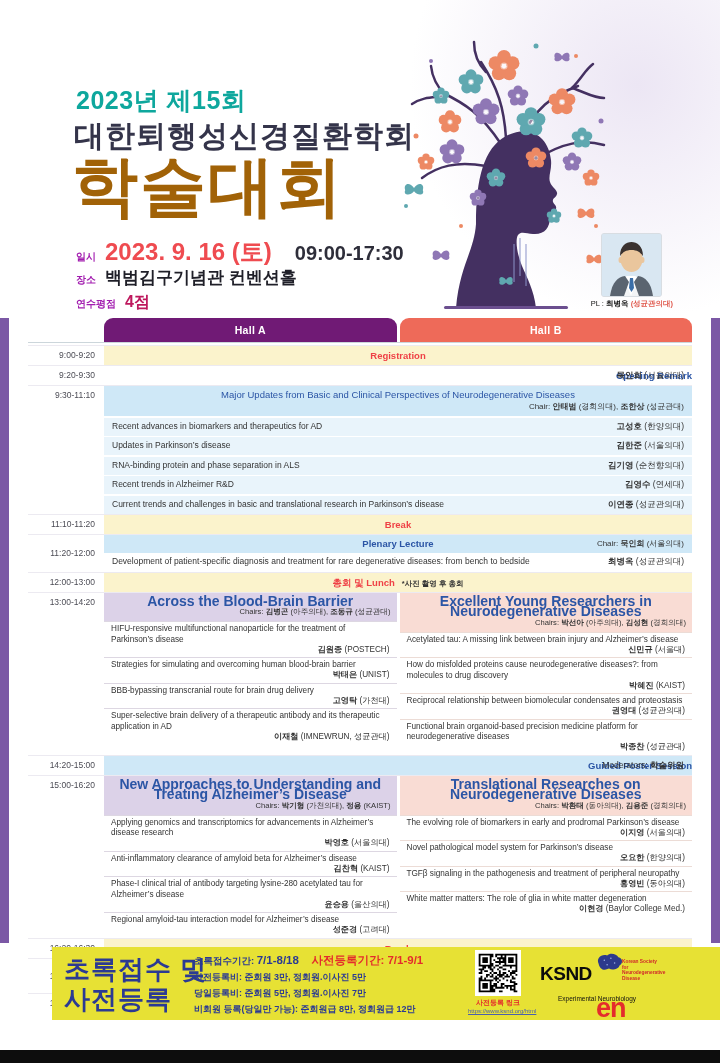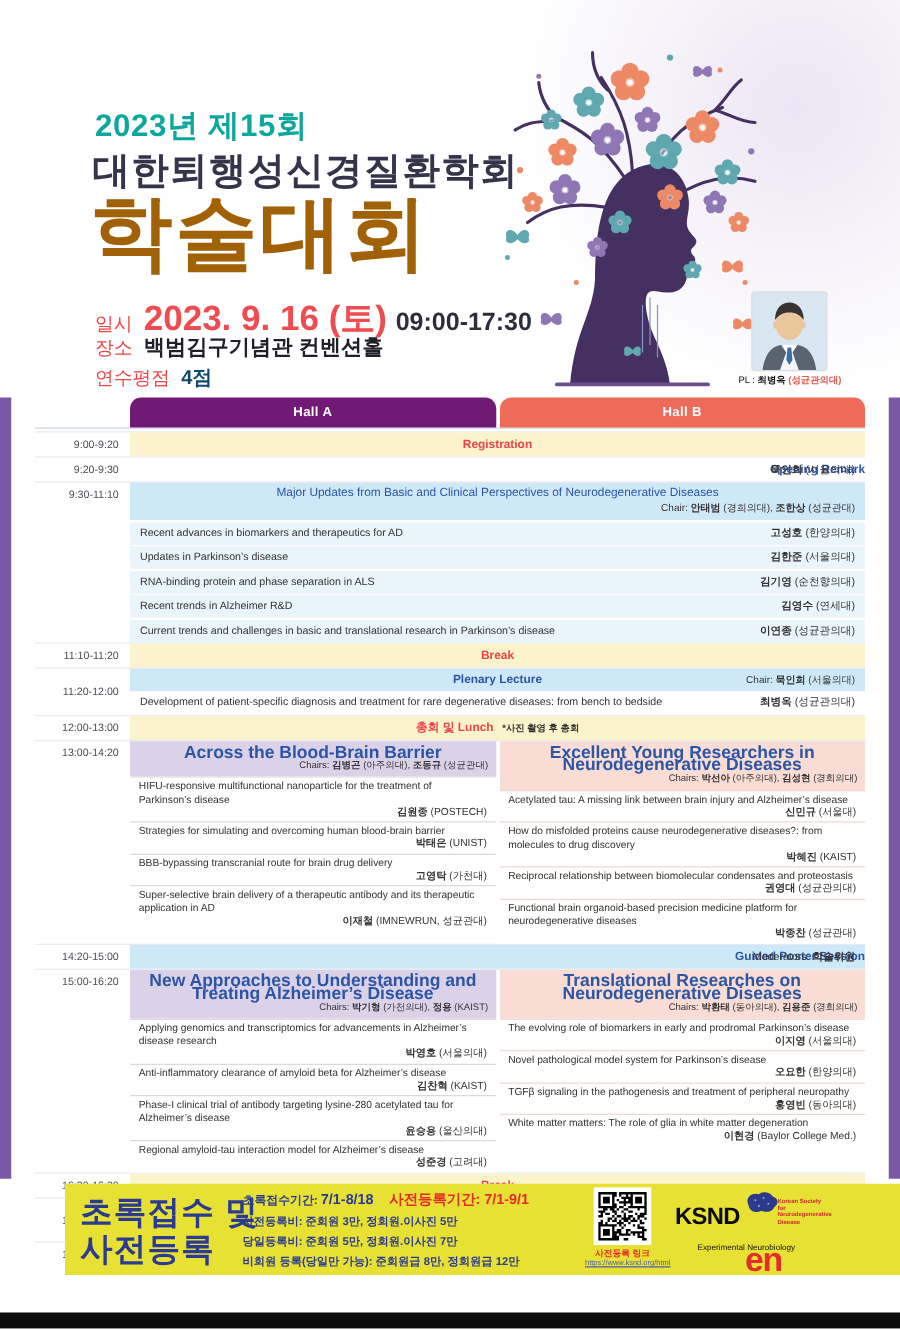--- a/index.html
+++ b/index.html
@@ -6,25 +6,25 @@
   body{font-family:"Liberation Sans",sans-serif;-webkit-font-smoothing:antialiased}
   .poster{position:relative;width:720px;height:1063px;background:#fff;overflow:hidden}
   .wash{position:absolute;right:0;top:0;width:330px;height:340px;
         background:radial-gradient(ellipse at 75% 25%, #ece6f4 0%, rgba(255,255,255,0) 65%)}
   
   .year{position:absolute;left:76px;top:84px;font-size:25px;font-weight:800;color:#0ea79d;letter-spacing:.5px}
   .society{position:absolute;left:74px;top:116px;font-size:30px;font-weight:800;color:#34344a;letter-spacing:1px}
   .main-title{position:absolute;left:72px;top:152px;font-size:66px;font-weight:900;color:#a16207;letter-spacing:2px;line-height:1.05}
   .meta{position:absolute;left:76px;white-space:nowrap}
   .m1{top:236px}.m2{top:266px}.m3{top:292px}
-  .mlabel{color:#ef4444;font-size:15px;margin-right:9px;font-weight:400}
-  .mdate{color:#ef4b50;font-weight:800;font-size:28px;margin-right:7px}
+  .mlabel{color:#a21caf;font-size:10px;margin-right:9px;font-weight:700}
+  .mdate{color:#ef4b50;font-weight:800;font-size:24px;margin-right:23px}
   .mtime{color:#2e2e3a;font-weight:700;font-size:20px}
   .mvenue{color:#1f1f28;font-weight:800;font-size:17px}
-  .mcredit{color:#0c4a6e;font-weight:800;font-size:16px}
+  .mcredit{color:#be185d;font-weight:800;font-size:16px}
   .illu{position:absolute;left:386px;top:26px}
   .photo{position:absolute;left:601px;top:233px;width:59px;height:62px;border:1px solid #d8dde2;border-radius:3px;overflow:hidden;background:#d9e7f2}
   .photo-cap{position:absolute;left:577px;top:299px;width:110px;text-align:center;font-size:7.5px;color:#111;white-space:nowrap}
   .photo-cap .nm{font-weight:800}
   .photo-cap .af{color:#e05a4e;font-weight:700}
   
   .sidebar{position:absolute;top:318px;width:9px;height:625px;background:#7b58a5}
   .sideL{left:0}.sideR{left:711px}
   .schedule{position:absolute;left:28px;top:318px;width:664px}
   .hall-row{display:flex;gap:3px;margin-left:76px;height:24px}

